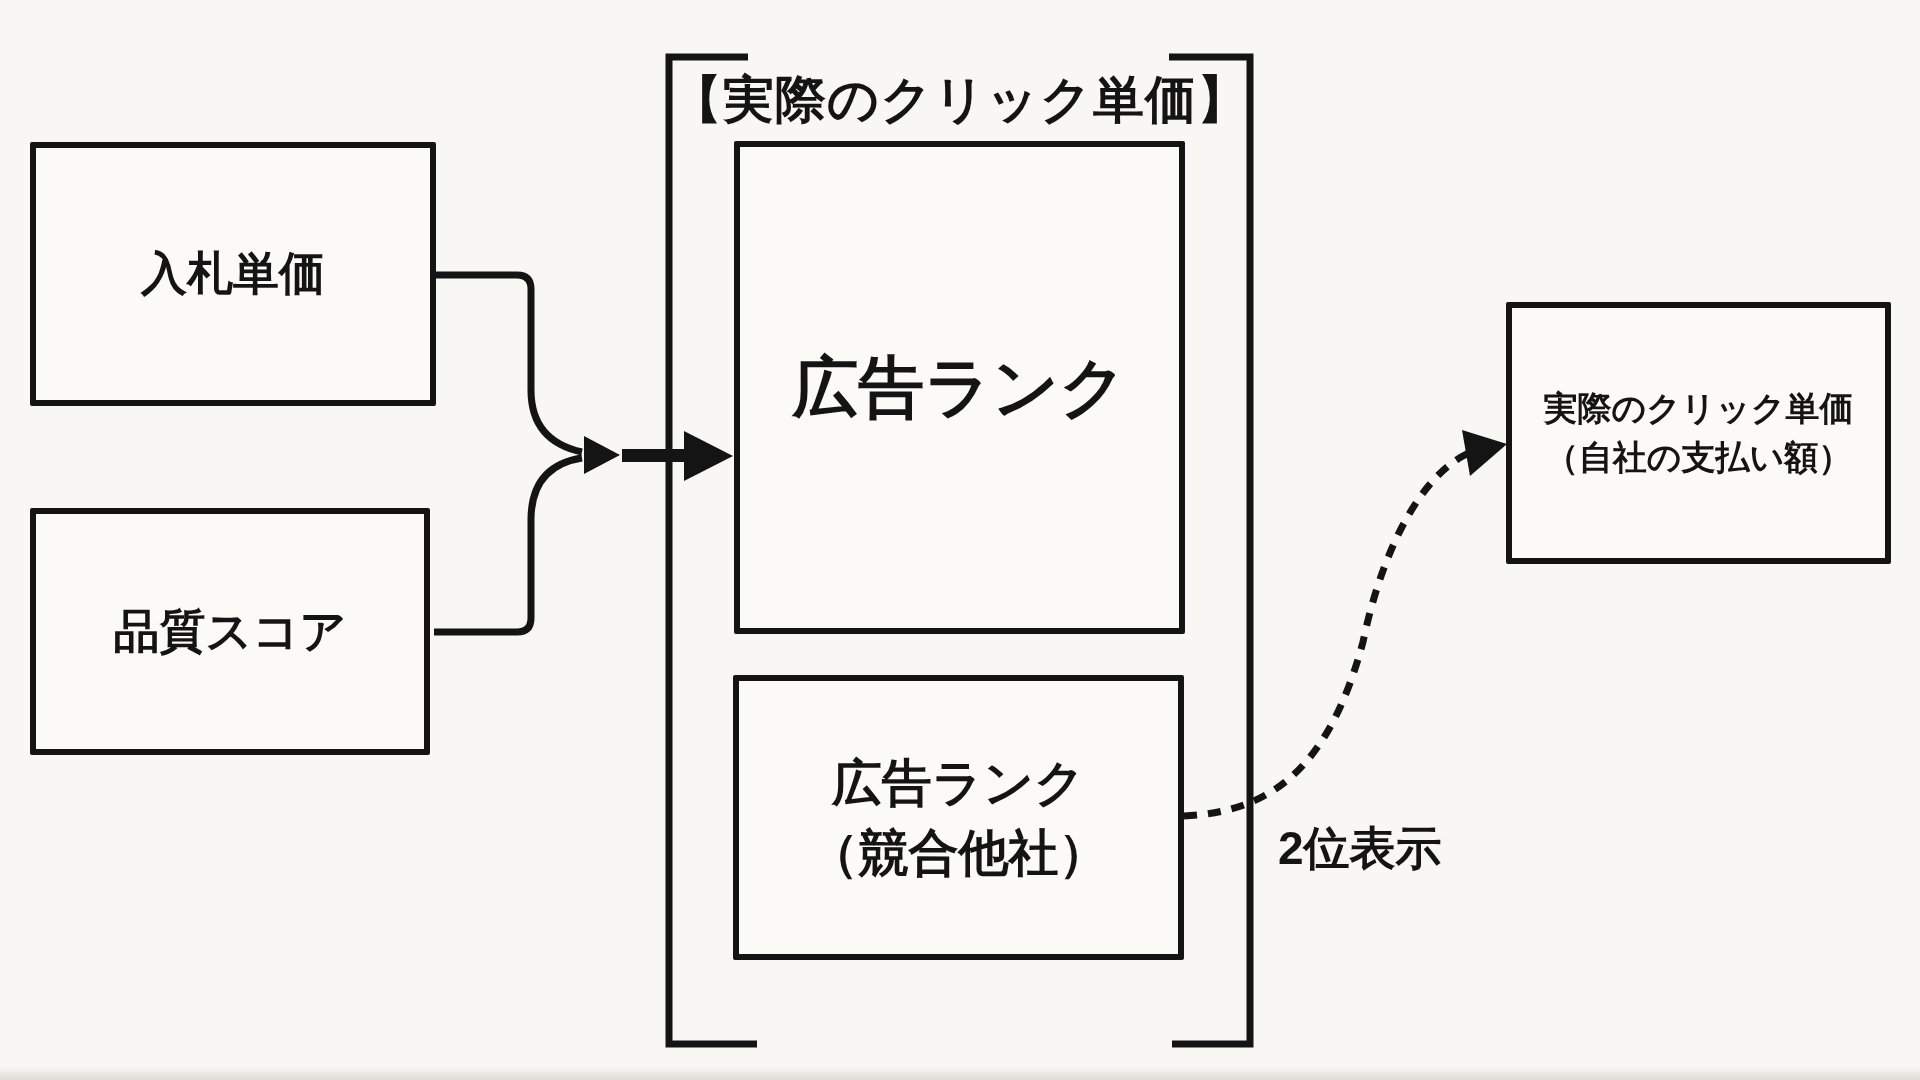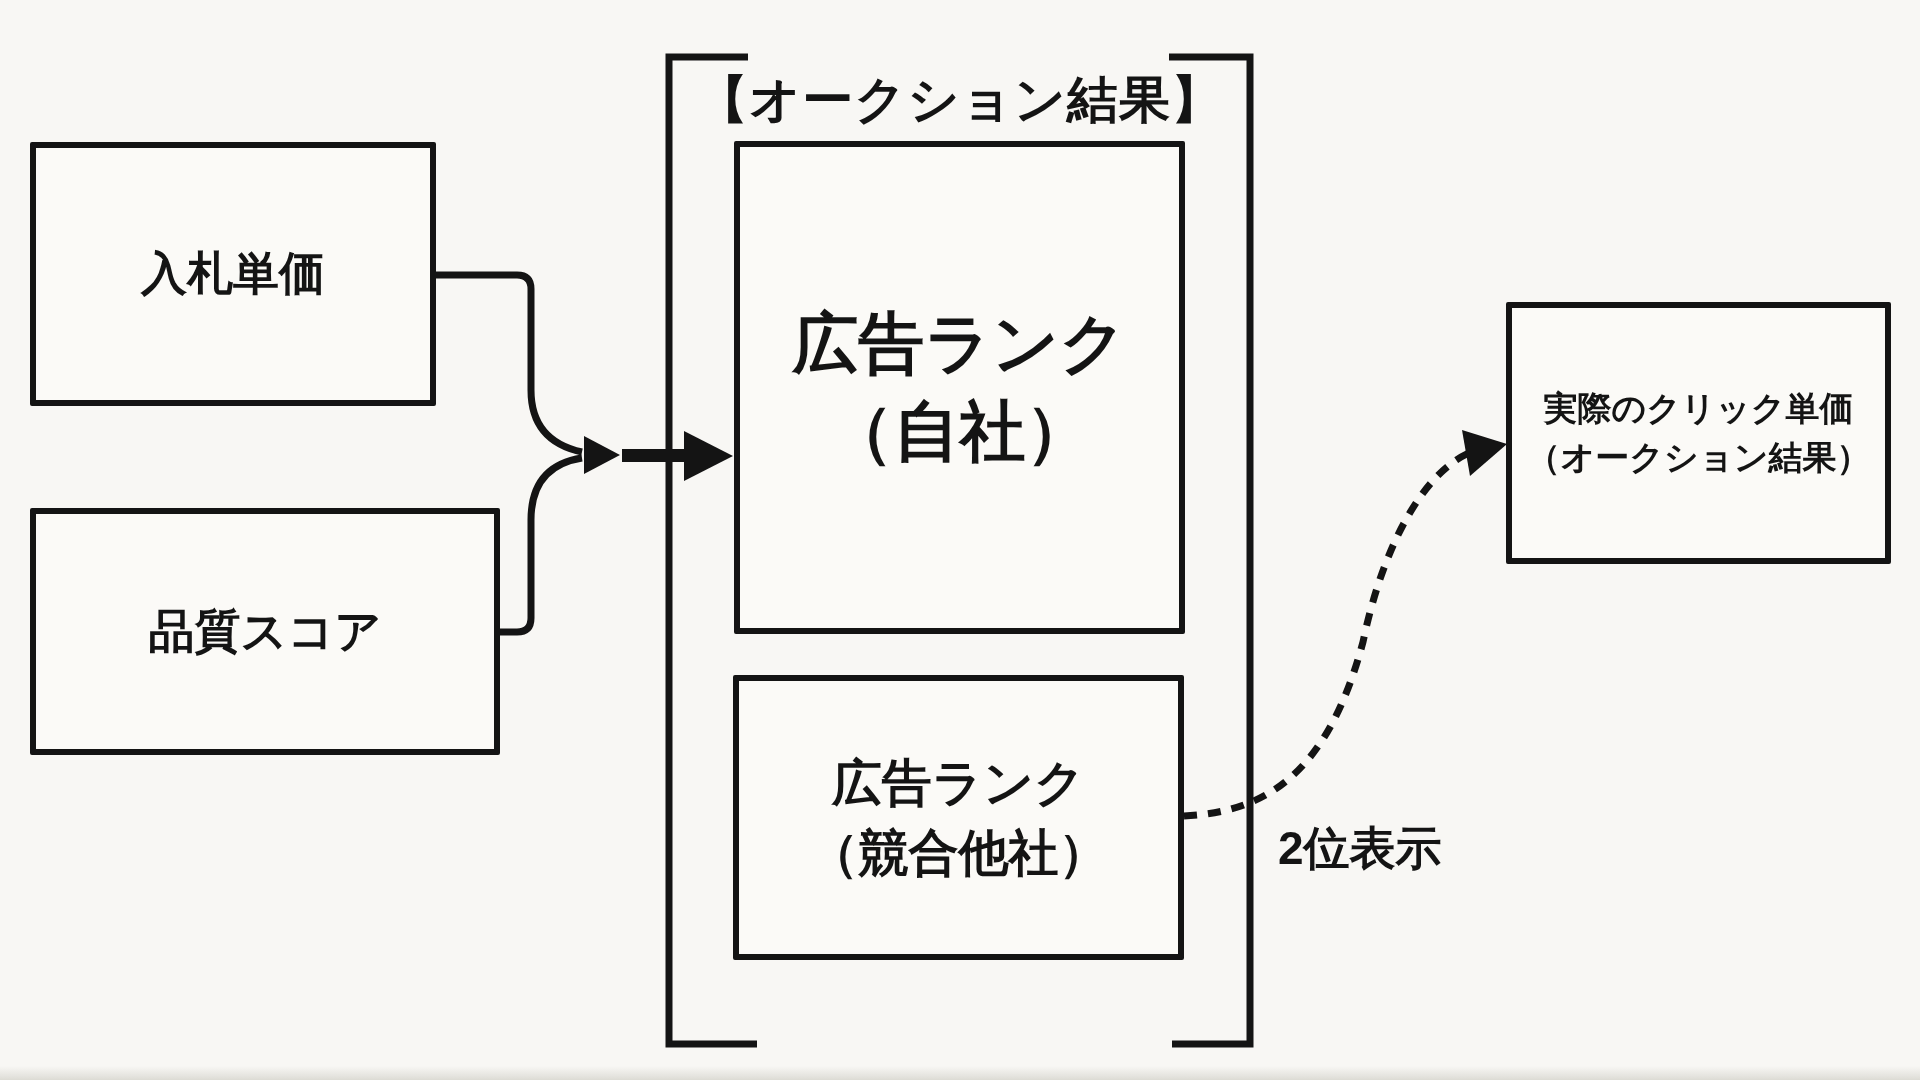--- a/index.html
+++ b/index.html
@@ -32,21 +32,21 @@
     flex-direction: column;
     align-items: center;
     justify-content: center;
     text-align: center;
     font-weight: 700;
     line-height: 1.3;
   }
   .node .ln { white-space: nowrap; }
 
   .box-bid      { left: 30px;  top: 142px; width: 406px; height: 264px; font-size: 46px; }
-  .box-quality  { left: 30px;  top: 508px; width: 470px; height: 247px; font-size: 46px; }
+  .box-quality  { left: 30px;  top: 508px; width: 400px; height: 247px; font-size: 46px; }
   .box-own      { left: 734px; top: 141px; width: 451px; height: 493px; font-size: 66px; line-height: 1.32; }
   .box-comp     { left: 733px; top: 675px; width: 451px; height: 285px; font-size: 50px; line-height: 1.4; }
   .box-cpc      { left: 1506px;top: 302px; width: 385px; height: 262px; font-size: 34px; line-height: 1.45; }
 
   .bracket-title {
     position: absolute;
     left: 660px; top: 66px; width: 600px;
     text-align: center;
     font-size: 51px;
     font-weight: 700;
@@ -96,33 +96,32 @@
   </svg>
 
   <div class="node box-bid">
     <div class="ln">入札単価</div>
   </div>
 
   <div class="node box-quality">
     <div class="ln">品質スコア</div>
   </div>
 
-  <div class="bracket-title">【オークション結果】</div>
+  <div class="bracket-title">【実際のクリック単価】</div>
 
   <div class="node box-own">
     <div class="ln">広告ランク</div>
-    <div class="ln">（自社）</div>
   </div>
 
   <div class="node box-comp">
     <div class="ln">広告ランク</div>
     <div class="ln">（競合他社）</div>
   </div>
 
   <div class="node box-cpc">
     <div class="ln">実際のクリック単価</div>
-    <div class="ln">（オークション結果）</div>
+    <div class="ln">（自社の支払い額）</div>
   </div>
 
   <div class="float-label lbl-second">2位表示</div>
 
   <div class="bottom-edge"></div>
 </div>
 
 </body></html>

